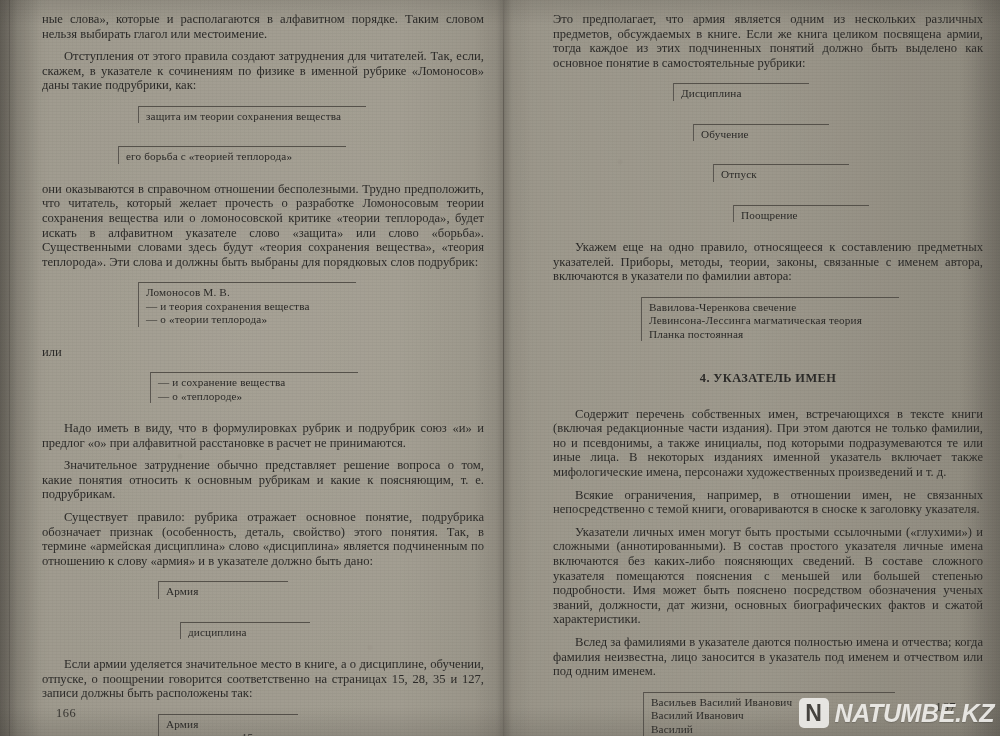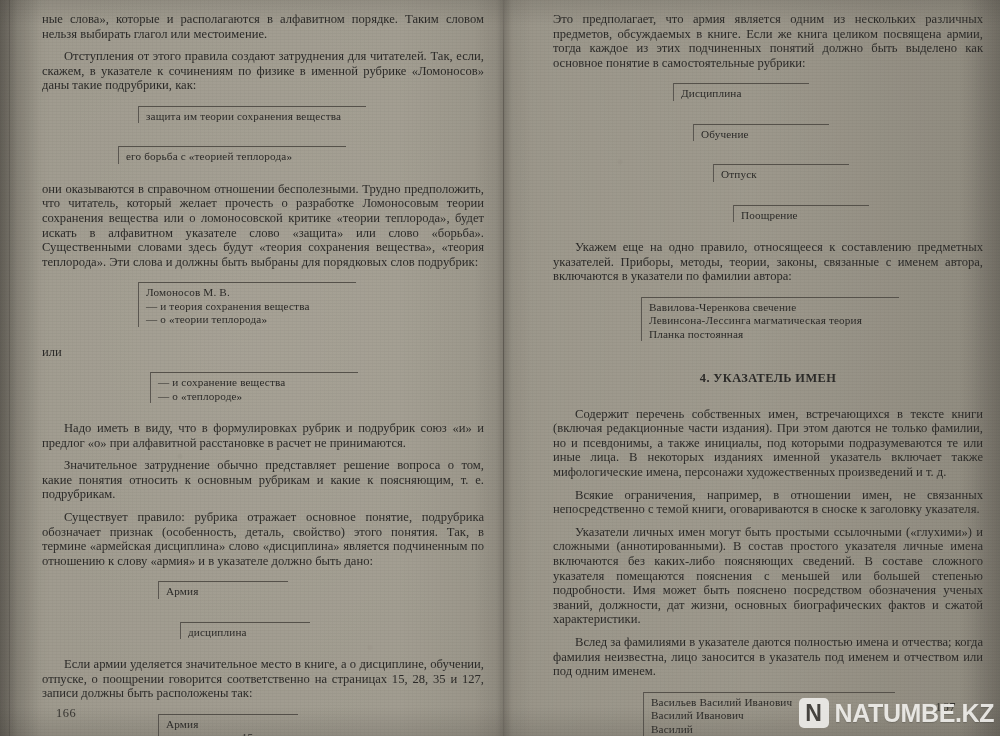--- a/index.html
+++ b/index.html
@@ -200,20 +200,21 @@
     color: #3c3a36;
     line-height: 1;
   }
   .wm-text {
     font-family: "Liberation Sans", sans-serif;
     font-weight: bold;
     font-size: 25px;
     letter-spacing: -.4px;
     color: #f4f3f0;
     text-shadow: 0 1px 1px rgba(60,57,52,.35);
+    font-style: italic;
   }
 </style>
 </head>
 <body>
 
 <div class="scan">
 
   <div class="paper-base"></div>
   <div class="grain"></div>
 

